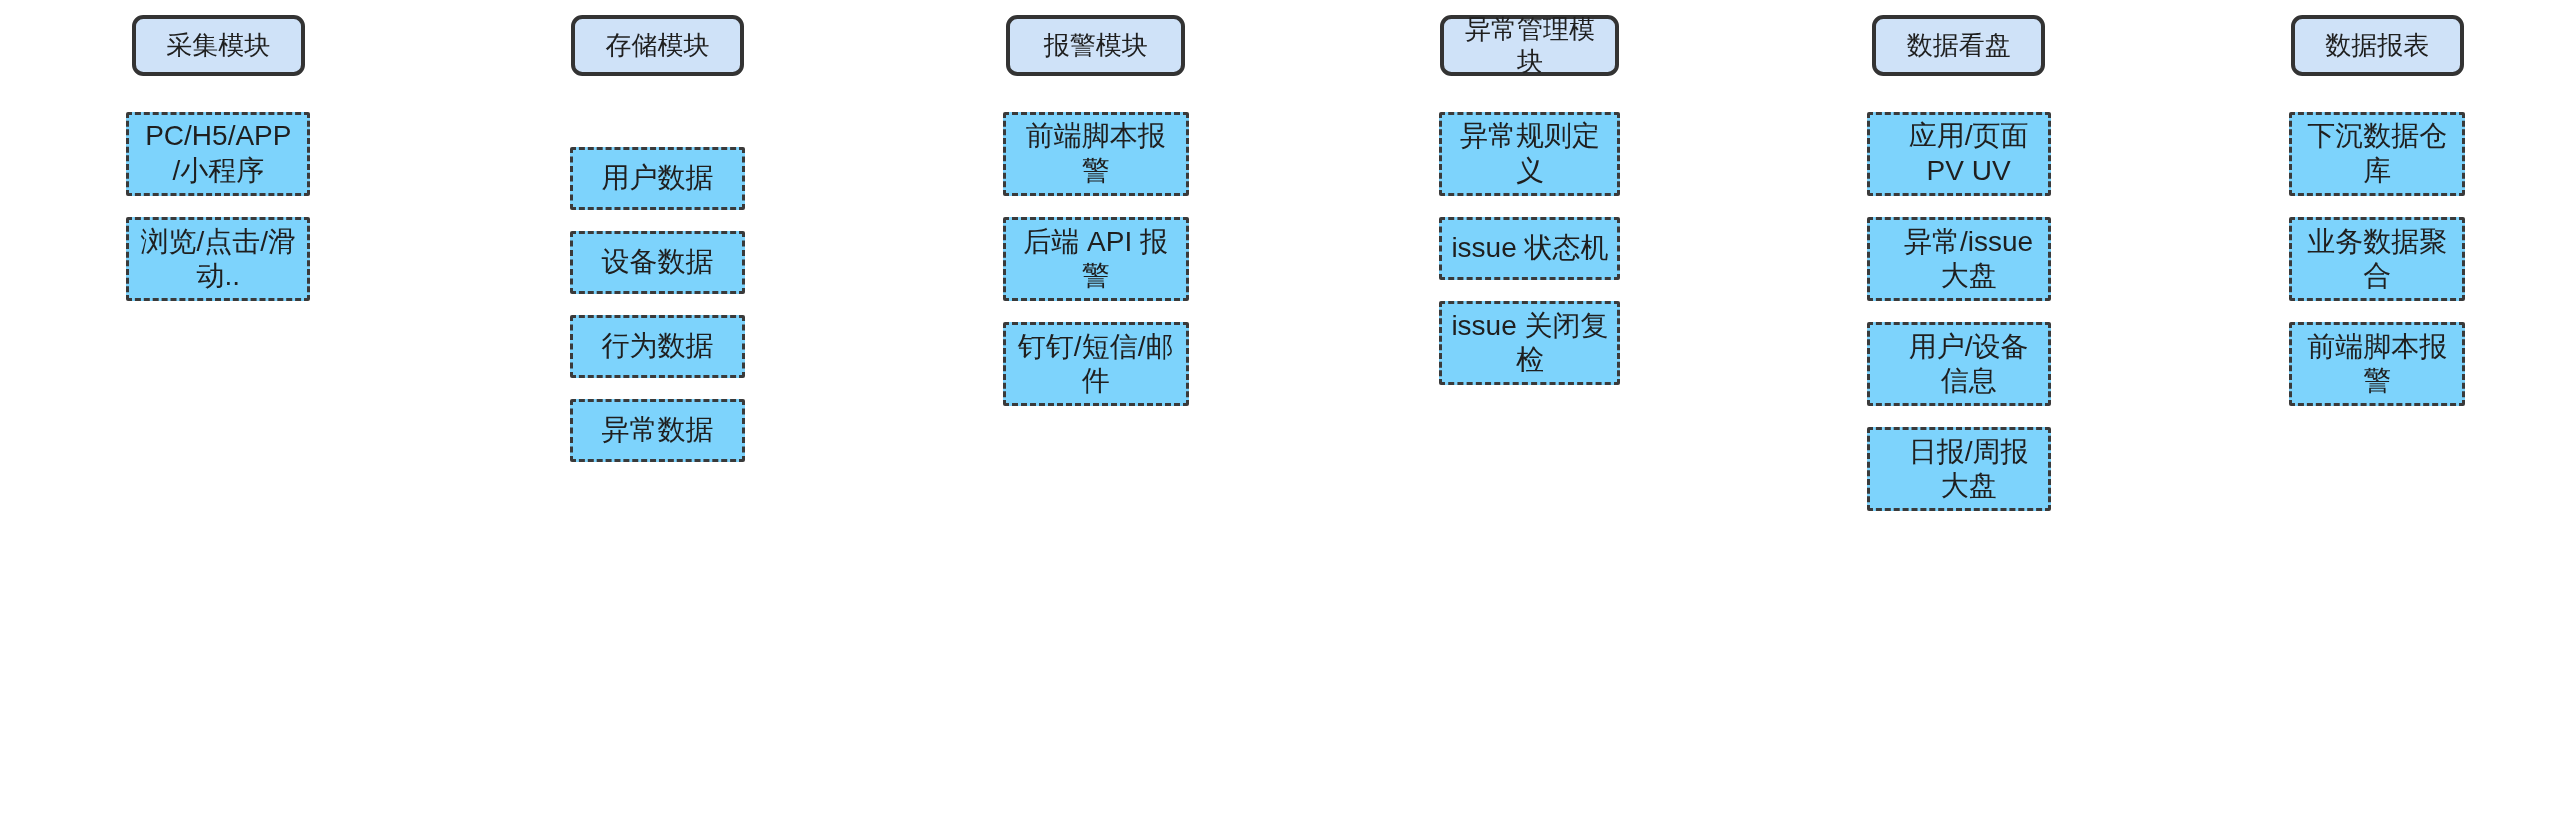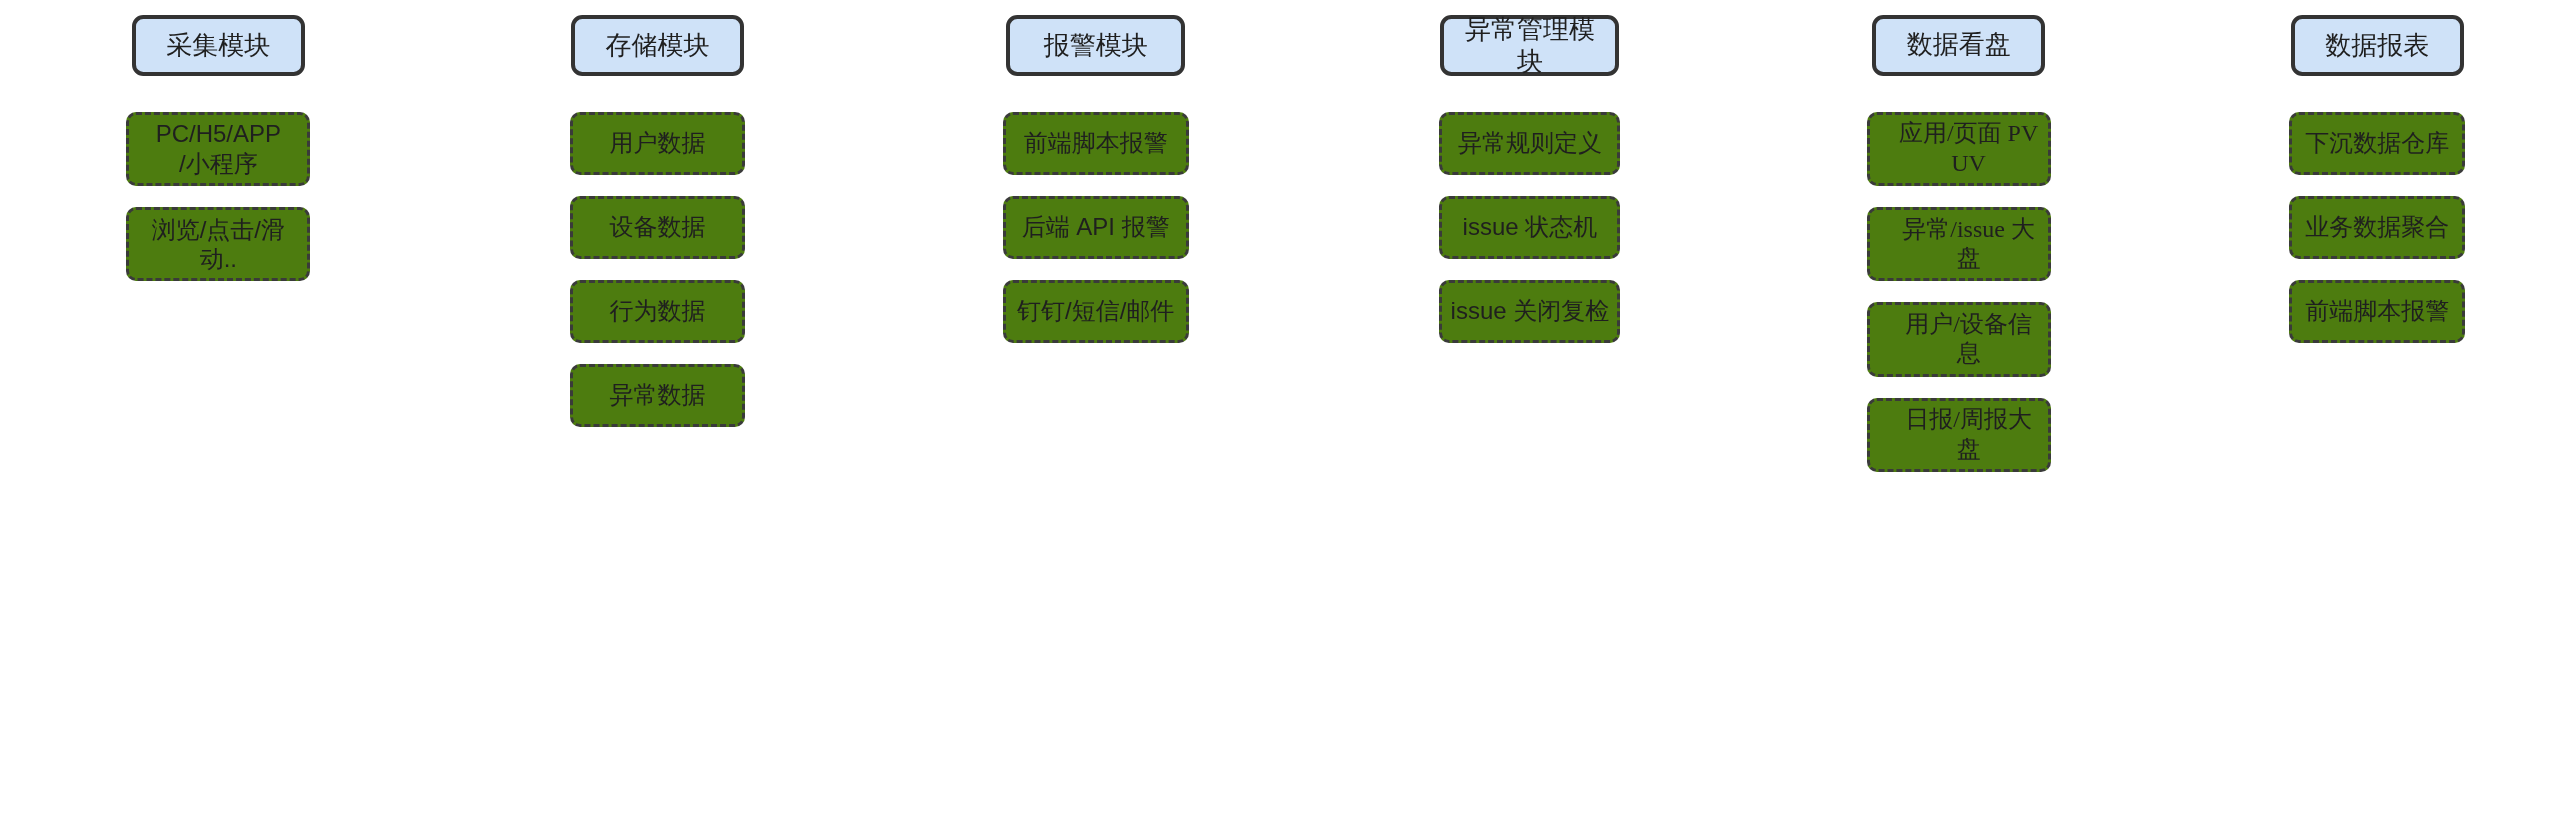--- a/index.html
+++ b/index.html
@@ -25,24 +25,24 @@
     padding: 14.6px 0 0 0;
   }
   .column {
     display: flex;
     flex-direction: column;
     align-items: center;
     box-sizing: border-box;
   }
   
   .col-0 { width: 437px; padding-left: 0px; }
-  .col-1 { width: 437px; padding-left: 4.9px; }
+  .col-1 { width: 437px; padding-left: 4.9px; gap: 35px; }
   .col-2 { width: 437px; padding-left: 8px; }
   .col-3 { width: 429px; padding-left: 11.3px; }
-  .col-4 { width: 429px; padding-left: 11.3px; font-family: Liberation Serif, serif; }
+  .col-4 { width: 429px; padding-left: 11.3px; }
   .col-5 { width: 409px; padding-left: 11.3px; }
 
   .module-header {
     box-sizing: border-box;
     background: #cfe2f8;
     border: 4px solid #333333;
     border-radius: 11.3px;
     color: #1f1f1f;
     font-size: 26px;
     line-height: 1.25;
@@ -62,25 +62,25 @@
 
   .item-list {
     margin-top: 36px;
     display: flex;
     flex-direction: column;
     align-items: center;
     gap: 0;
   }
   .item-box {
     box-sizing: border-box;
-    background: #4d7c0f;
+    background: #7dd3fc;
     border: 3.2px dashed #3a3a3a;
-    border-radius: 10px;
+    border-radius: 2px;
     color: #1f1f1f;
-    font-size: 24px;
+    font-size: 28px;
     line-height: 1.22;
     display: flex;
     align-items: center;
     justify-content: center;
     text-align: center;
     width: 184px;
     min-height: 63px;
     padding: 4.9px 8px;
     margin-bottom: 21px;
     white-space: pre-line;

